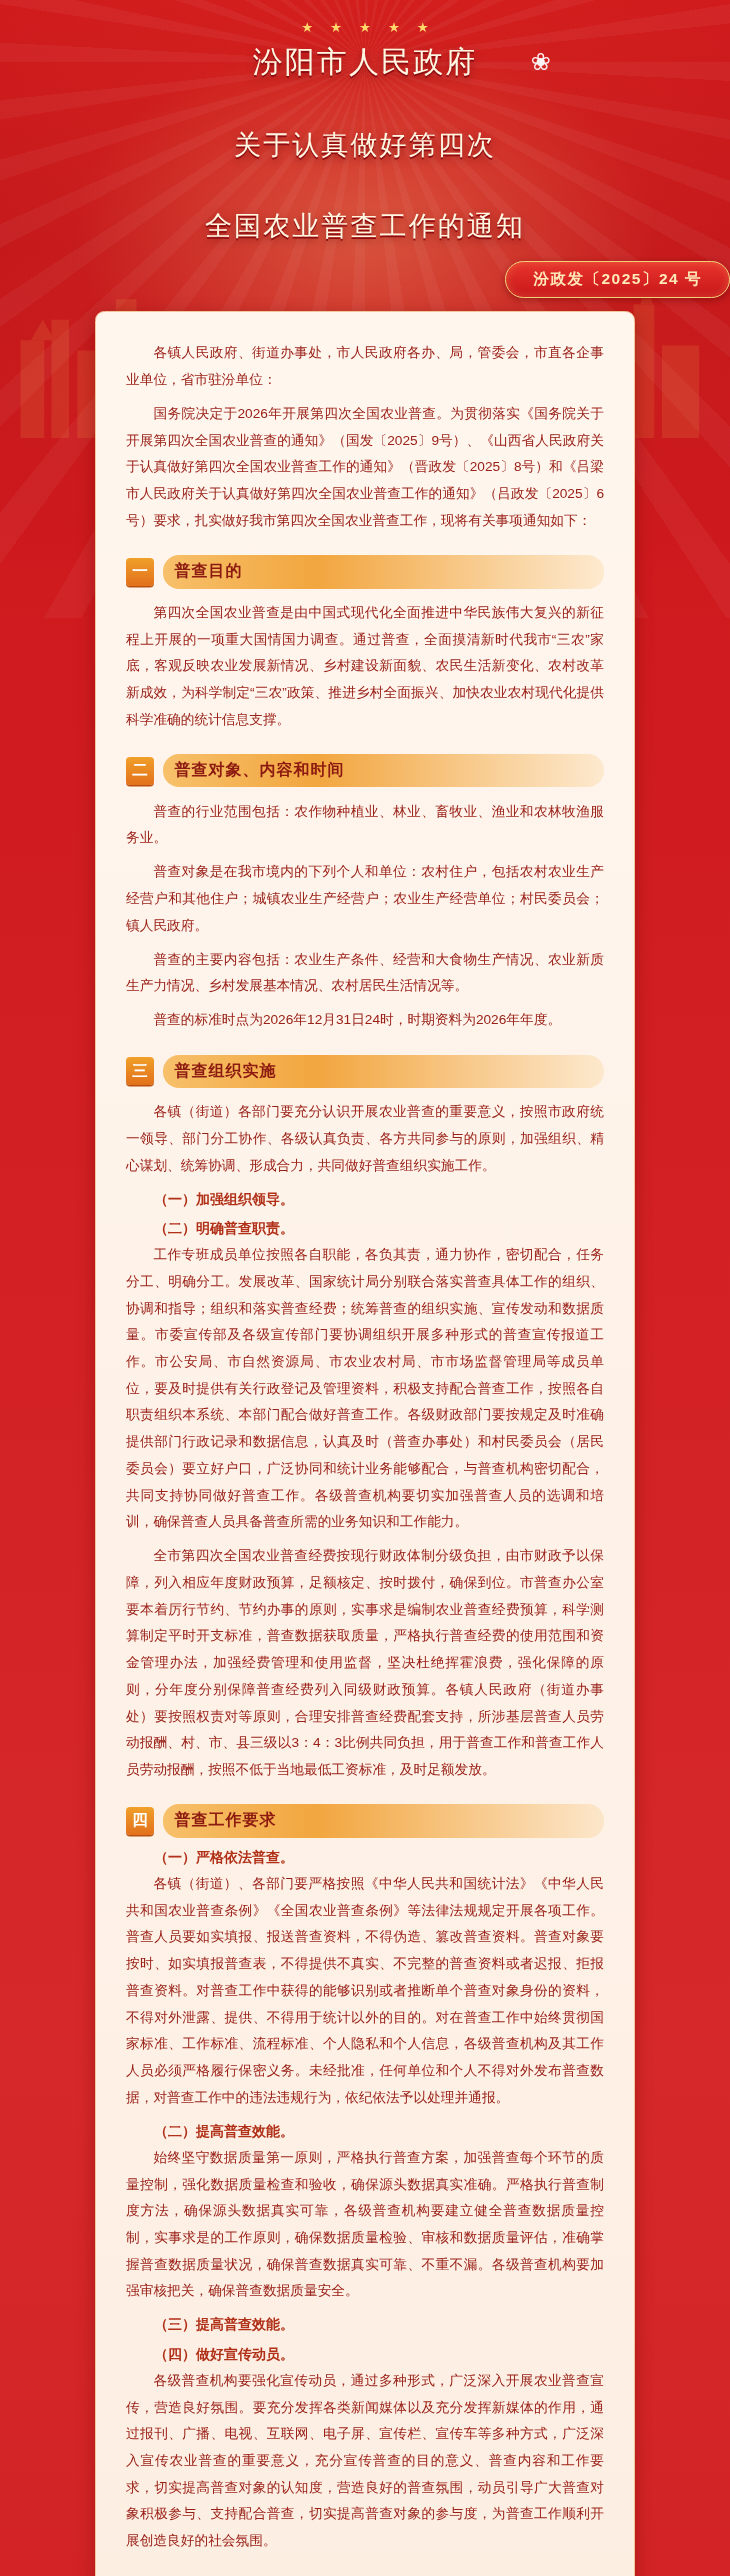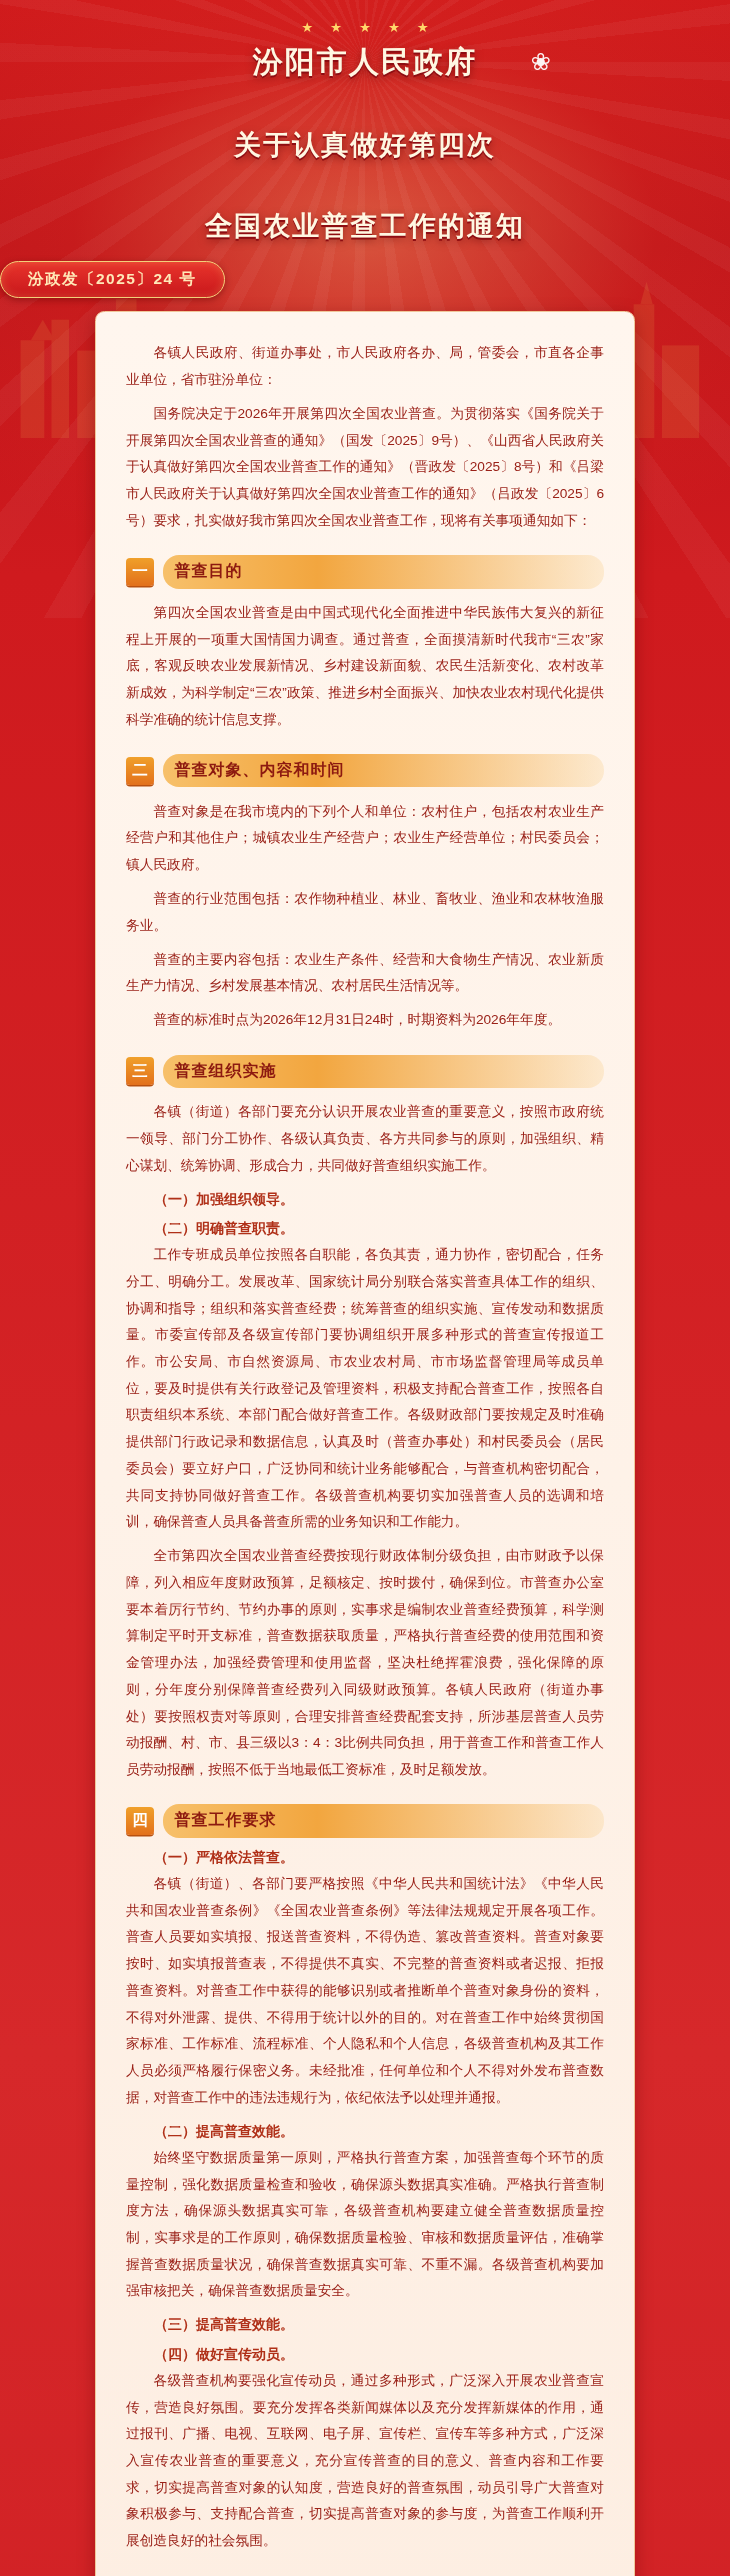--- a/index.html
+++ b/index.html
@@ -39,29 +39,29 @@
   
   .header { position:relative; padding-top:17.5px; text-align:center; }
   .stars {
     display:flex; justify-content:center; gap:15.5px; margin:3.1px 0 7.2px 0;
   }
   .star { width:13.4px; height:13.4px; color:#ffd76a; font-size:13.4px; line-height:13.4px; }
   .title-block {
     position:relative; z-index:3; display:inline-block; padding:0 20.6px;
   }
   .title-line {
-    font-size:30px; font-weight:bold; color:#fff7e2; letter-spacing:2.1px;
+    font-size:30px; font-weight:normal; color:#fff7e2; letter-spacing:2.1px;
     text-shadow:0 1.5px 0 #8e0d12, 0 3.1px 8.2px rgba(80,0,0,.55);
     line-height:1.38;
     font-family:"Liberation Sans","DejaVu Sans",sans-serif;
   }
   .title-line.l2, .title-line.l3 { font-size:27px;margin-top:44px; }
   .dove { position:absolute; right:-5.2px; top:7.2px; font-size:24px; color:#fff; opacity:.95;}
 
-  .doc-no-wrap { text-align:left; margin:15.5px 0 13.4px 0; position:relative; z-index:4;}
+  .doc-no-wrap { text-align:right; margin:15.5px 0 13.4px 0; position:relative; z-index:4;}
   .doc-no {
     display:inline-block;
     padding:7.2px 27px;
     border:1.5px solid #f3d07a;
     border-radius:20.6px;
     background:linear-gradient(180deg,#e8342c 0%, #c8171b 100%);
     color:#ffe9b8; font-size:15.5px; letter-spacing:1.5px; font-weight:bold;
     box-shadow:0 2.1px 7.2px rgba(90,0,0,.45), inset 0 0 8.2px rgba(255,210,120,.25);
   }
 
@@ -162,22 +162,22 @@
     <div class="sec">
       <div class="sec-badge">一</div>
       <div class="sec-title">普查目的</div>
     </div>
     <p class="body">第四次全国农业普查是由中国式现代化全面推进中华民族伟大复兴的新征程上开展的一项重大国情国力调查。通过普查，全面摸清新时代我市“三农”家底，客观反映农业发展新情况、乡村建设新面貌、农民生活新变化、农村改革新成效，为科学制定“三农”政策、推进乡村全面振兴、加快农业农村现代化提供科学准确的统计信息支撑。</p>
 
     <div class="sec">
       <div class="sec-badge">二</div>
       <div class="sec-title">普查对象、内容和时间</div>
     </div>
+    <p class="body">普查的行业范围包括：农作物种植业、林业、畜牧业、渔业和农林牧渔服务业。</p>
     <p class="body">普查对象是在我市境内的下列个人和单位：农村住户，包括农村农业生产经营户和其他住户；城镇农业生产经营户；农业生产经营单位；村民委员会；镇人民政府。</p>
-    <p class="body">普查的行业范围包括：农作物种植业、林业、畜牧业、渔业和农林牧渔服务业。</p>
     <p class="body">普查的主要内容包括：农业生产条件、经营和大食物生产情况、农业新质生产力情况、乡村发展基本情况、农村居民生活情况等。</p>
     <p class="body">普查的标准时点为2026年12月31日24时，时期资料为2026年年度。</p>
 
     <div class="sec">
       <div class="sec-badge">三</div>
       <div class="sec-title">普查组织实施</div>
     </div>
     <p class="body">各镇（街道）各部门要充分认识开展农业普查的重要意义，按照市政府统一领导、部门分工协作、各级认真负责、各方共同参与的原则，加强组织、精心谋划、统筹协调、形成合力，共同做好普查组织实施工作。</p>
 
     <div class="sub-h">（一）加强组织领导。</div>

